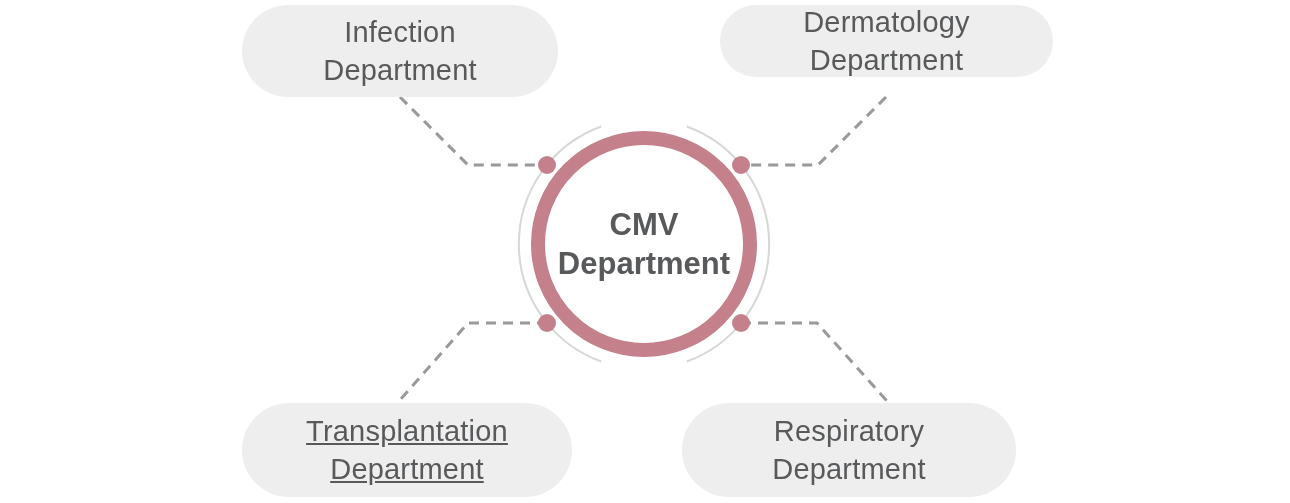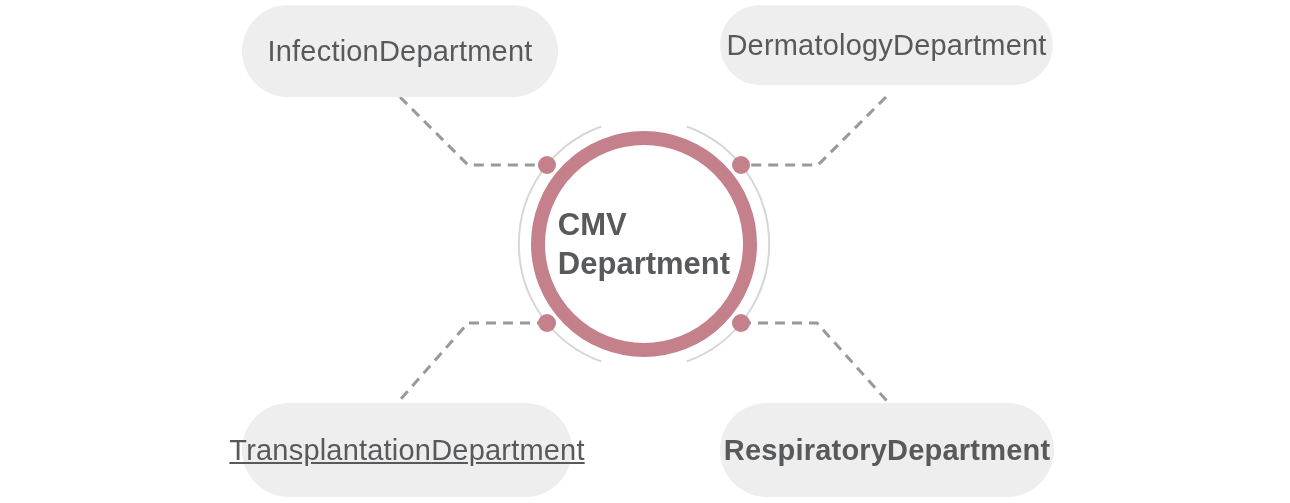--- a/index.html
+++ b/index.html
@@ -20,39 +20,39 @@
     left: 0;
     top: 0;
     width: 1290px;
     height: 503px;
   }
   .pill {
     position: absolute;
     background: var(--node-bg, #eeeeee);
     border-radius: 60px;
     display: flex;
-    flex-direction: row;
+    flex-direction: column;
     align-items: center;
     justify-content: center;
     text-align: left;
     color: var(--text, #58595b);
     font-size: 29px;
     line-height: 38px;
     letter-spacing: 0.2px;
   }
   .pill-infection      { left: 242px; top: 5px;   width: 316px; height: 92px; }
-  .pill-dermatology    { left: 720px; top: 5px;   width: 333px; height: 80px; }
+  .pill-dermatology    { left: 720px; top: 5px;   width: 333px; height: 72px; }
   .pill-transplantation{ left: 242px; top: 403px; width: 330px; height: 94px; text-decoration: underline; }
-  .pill-respiratory    { left: 720px; top: 403px; width: 334px; height: 94px; font-weight: bold; }
+  .pill-respiratory    { left: 682px; top: 403px; width: 334px; height: 94px; }
   .hub-label {
     position: absolute;
     left: 644px;
     top: 244px;
     transform: translate(-50%, -50%);
-    text-align: left;
+    text-align: center;
     color: var(--text, #58595b);
     font-size: 31px;
     line-height: 39px;
     font-weight: bold;
     white-space: nowrap;
   }
 </style>
 </head>
 <body>
 

